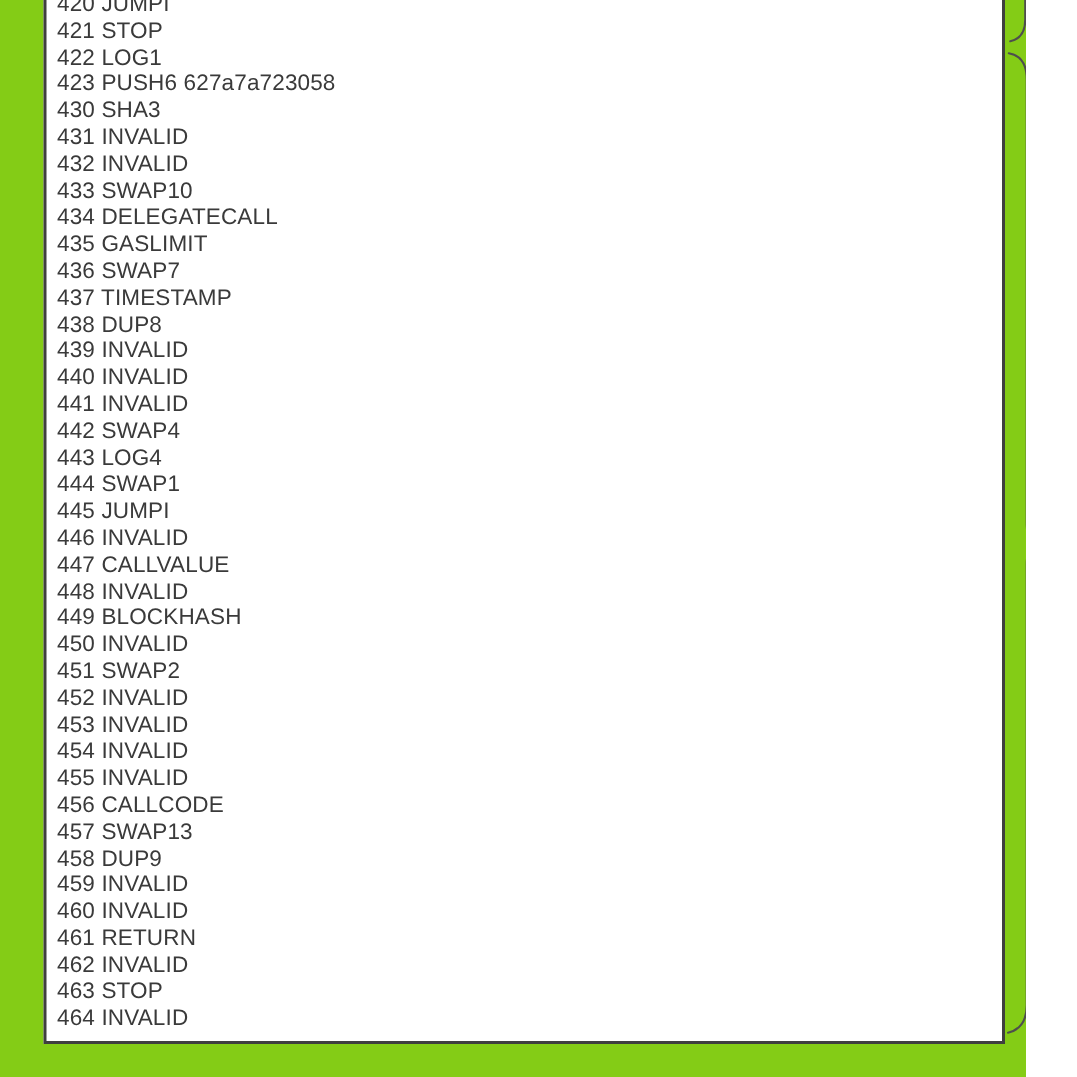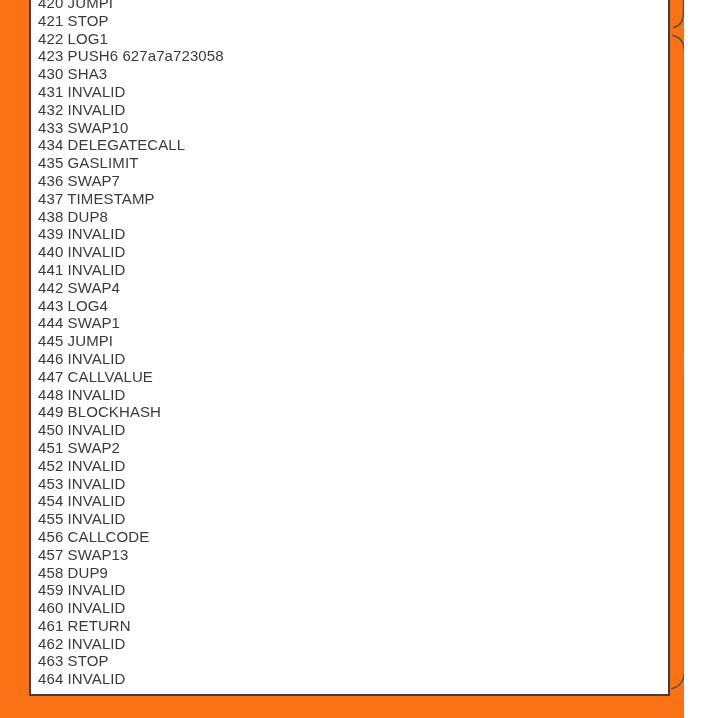--- a/index.html
+++ b/index.html
@@ -5,21 +5,21 @@
   html, body {
     margin: 0;
     padding: 0;
     background: #ffffff;
   }
   .stage {
     position: relative;
     width: 684px;
     height: 718px;
     overflow: hidden;
-    background: #f97316;
+    background: #84cc16;
     font-family: "Liberation Sans", sans-serif;
   }
   .code-box {
     position: absolute;
     left: 29px;
     top: -8px;
     width: 637px;
     height: 700px;
     border: 2px solid #3f3f3f;
     border-bottom-width: 2.5px;

